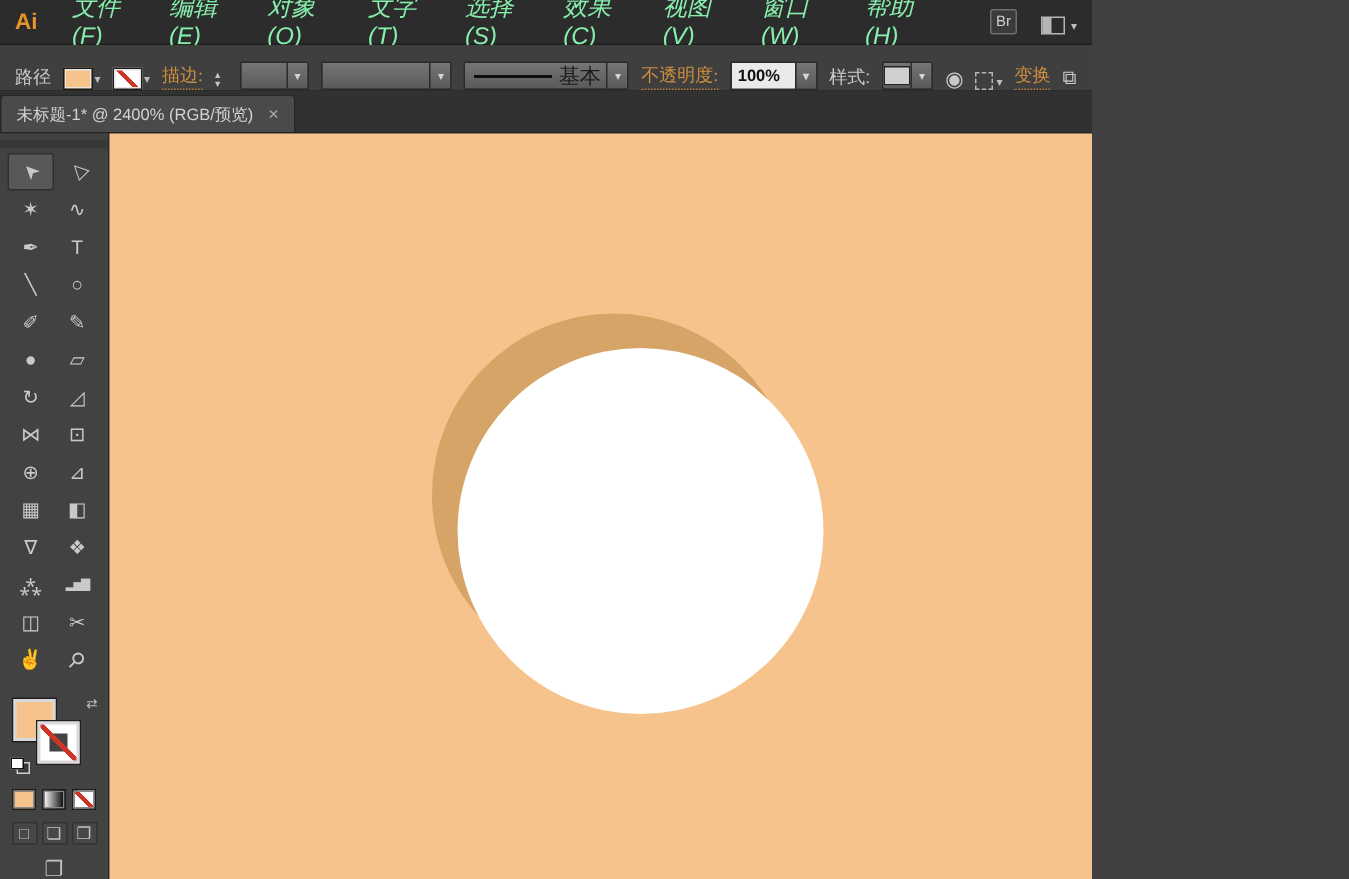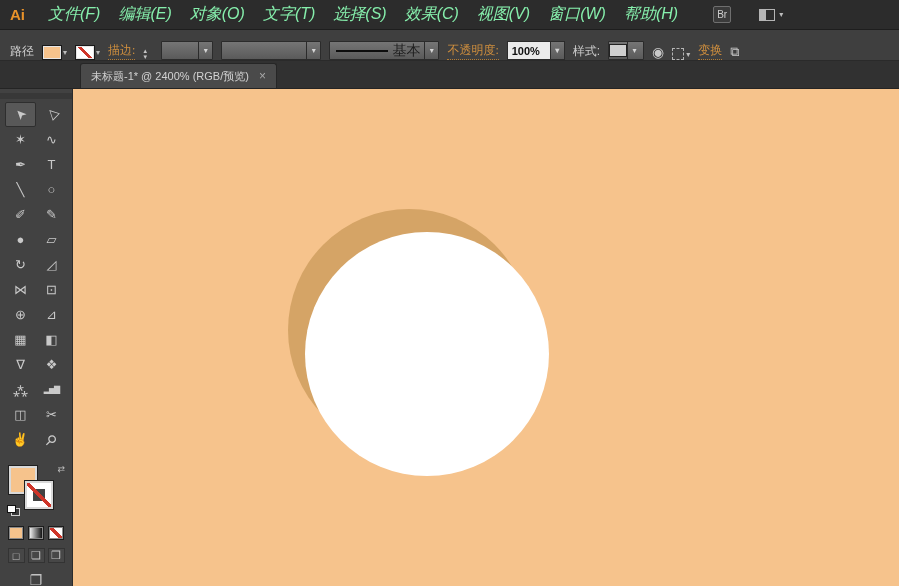--- a/index.html
+++ b/index.html
@@ -1,25 +1,25 @@
 <!DOCTYPE html>
 <html><head>
 <meta charset="utf-8">
 <style>
   * { box-sizing: border-box; margin: 0; padding: 0; }
   html, body { width: 899px; height: 586px; overflow: hidden; }
   body { font-family: "Liberation Sans", sans-serif; background: #404040; }
-  .app { width: 899px; height: 586px; display: flex; flex-direction: column; }
+  .app { width: 728px; height: 586px; display: flex; flex-direction: column; }
 
   
   .menubar { height: 30px; background: #2c2c2c; border-bottom: 1px solid #1e1e1e;
              display: flex; align-items: center; padding: 0 10px; flex: 0 0 auto; }
   .logo { color: #e8922a; font-weight: bold; font-size: 15px; margin-right: 14px; }
   .menu { color: #86efac; font-size: 16px; padding: 0 9px; cursor: default; font-style: italic; }
-  .menubar-right { display: flex; align-items: center; gap: 28px; margin-left: 26px; }
+  .menubar-right { display: flex; align-items: flex-end; gap: 16px; margin-left: 26px; }
   .br-chip { color: #cfcfcf; font-size: 10px; border: 1px solid #6f6f6f; background: #3b3b3b;
              padding: 2px 3px; border-radius: 2px; }
   .ws { display: flex; align-items: center; gap: 4px; }
   .ws-box { width: 16px; height: 12px; border: 1px solid #b5b5b5; position: relative; display: inline-block; }
   .ws-box::before { content: ""; position: absolute; left: 0; top: 0; width: 6px; height: 100%; background: #b5b5b5; }
   .dd-glyph { color: #bdbdbd; font-size: 8px; }
 
   
   .controlbar { height: 31px; background: #3f3f3f; border-bottom: 1px solid #2a2a2a;
                 display: flex; align-items: flex-end; padding: 0 10px; gap: 8px;
@@ -43,21 +43,21 @@
   .opacity-arrow { width: 14px; background: linear-gradient(#757575, #5a5a5a); color: #d5d5d5;
                    display: flex; align-items: center; justify-content: center; font-size: 8px; border-left: 1px solid #2b2b2b; }
   .style-chip { width: 18px; height: 13px; background: #cfcfcf; border: 1px solid #222; }
   .recolor { font-size: 14px; color: #c9c9c9; }
   .selsim { display: inline-flex; align-items: center; gap: 2px; }
   .dashed-sq { width: 12px; height: 12px; border: 1px dashed #b5b5b5; display: inline-block; }
   .edge-clip { width: 11px; height: 16px; overflow: hidden; color: #c9c9c9; font-size: 13px; }
 
   
   .tabstrip { height: 28px; background: #313131; border-bottom: 1px solid #242424;
-              display: flex; align-items: flex-end; padding-left: 80px; flex: 0 0 auto; }
+              display: flex; align-items: flex-end; flex: 0 0 auto; }
   .tab { height: 25px; background: #4a4a4a; border: 1px solid #262626; border-bottom: none;
          border-radius: 3px 3px 0 0; display: flex; align-items: center; gap: 10px;
          padding: 0 10px; color: #d2d2d2; font-size: 11px; }
   .tab-close { color: #a8a8a8; font-size: 12px; }
 
   
   .main { flex: 1; display: flex; min-height: 0; }
 
   
   .toolbox { width: 73px; background: #424242; border-right: 1px solid #2b2b2b;

